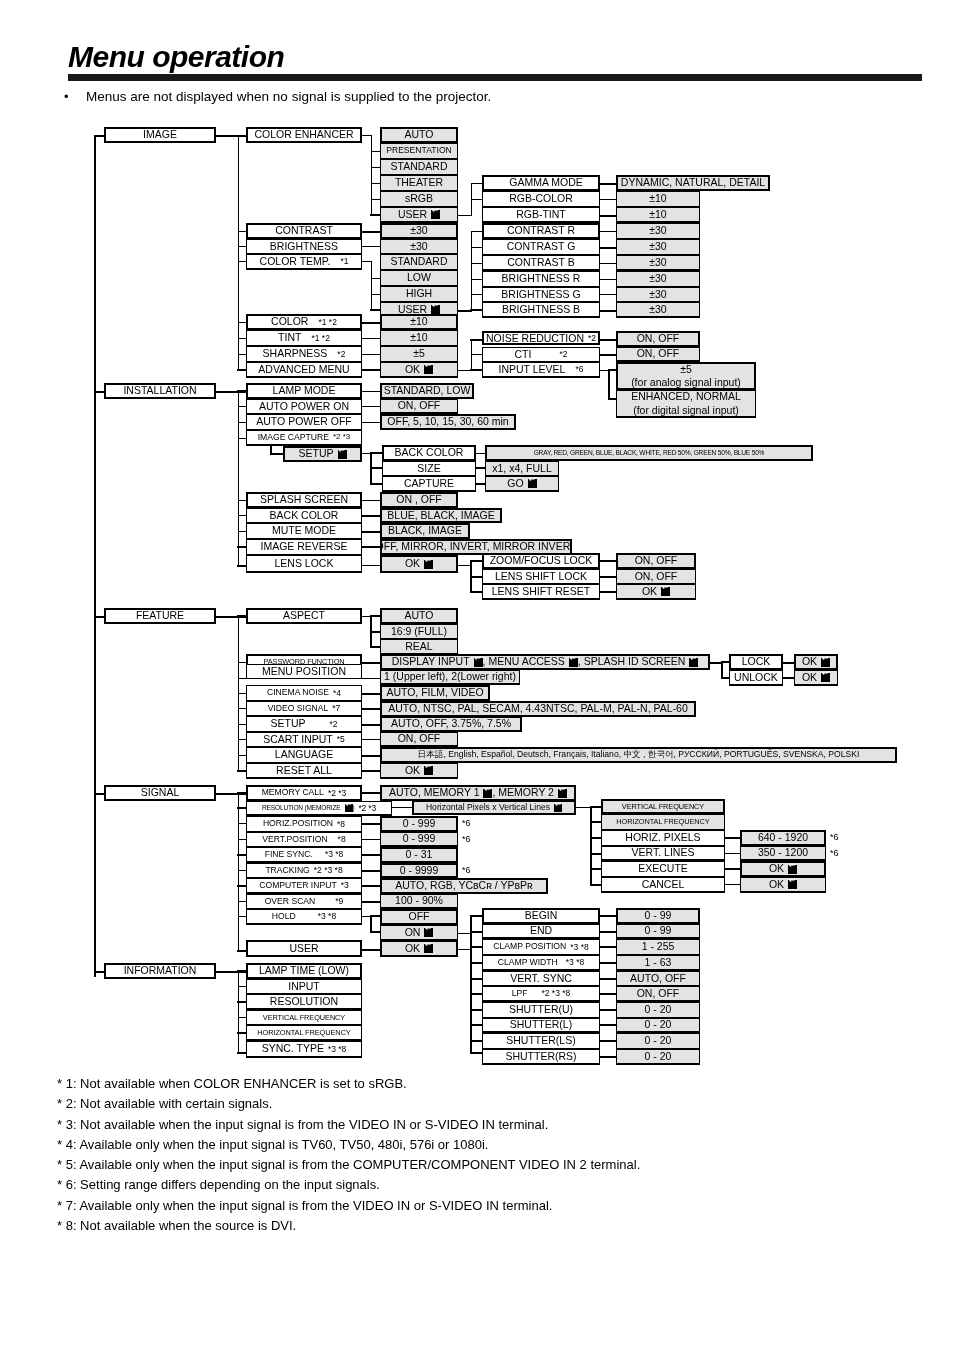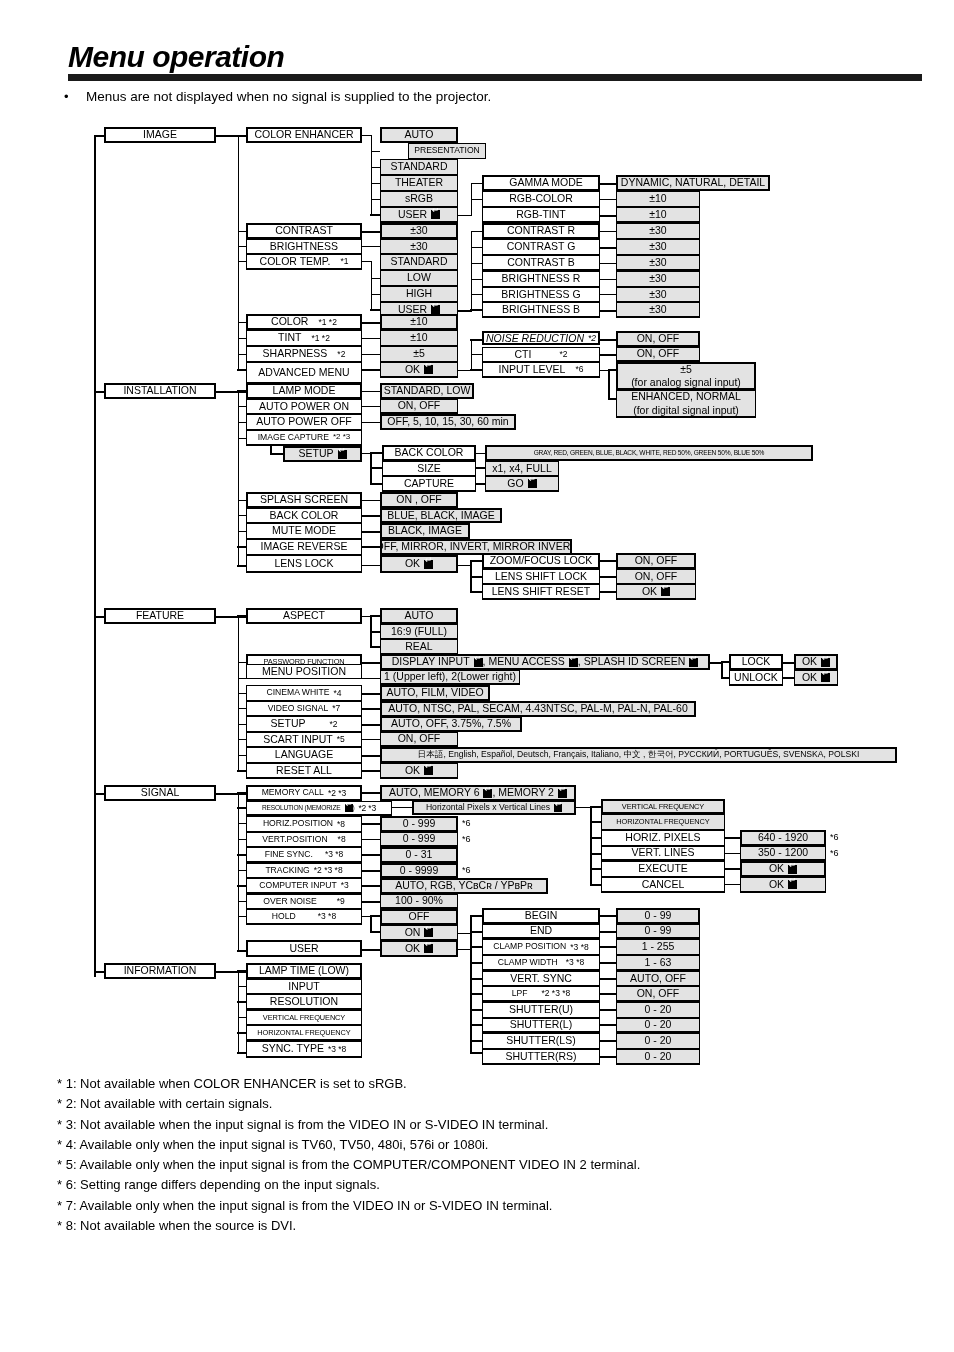--- a/index.html
+++ b/index.html
@@ -123,32 +123,32 @@
     <span class="sup">*1 *2</span>
   </div>
   <div class="bx" style="left:246px; top:330px; width:116px; height:16px;">
     <span>TINT</span>
     <span class="sup">*1 *2</span>
   </div>
   <div class="bx" style="left:246px; top:346px; width:116px; height:16px;">
     <span>SHARPNESS</span>
     <span class="sup">*2</span>
   </div>
-  <div class="bx bb" style="left:246px; top:362px; width:116px; height:22px;">ADVANCED MENU</div>
+  <div class="bx bb" style="left:246px; top:362px; width:116px; height:16px;">ADVANCED MENU</div>
 
   <div class="h" style="left:362px; top:135px; width:10px;"></div>
   <div class="v" style="left:371px; top:135px; height:80px;"></div>
   <div class="h" style="left:371px; top:151px; width:9px;"></div>
   <div class="h" style="left:371px; top:167px; width:9px;"></div>
   <div class="h" style="left:371px; top:183px; width:9px;"></div>
   <div class="h" style="left:371px; top:199px; width:9px;"></div>
   <div class="h2" style="left:370px; top:214px; width:10px;"></div>
 
   <div class="bx shade hd" style="left:380px; top:127px; width:78px; height:16px;">AUTO</div>
-  <div class="bx shade small" style="left:380px; top:143px; width:78px; height:16px;margin-left:28px;">PRESENTATION</div>
+  <div class="bx shade small" style="left:380px; top:143px; width:78px; height:16px;">PRESENTATION</div>
   <div class="bx shade" style="left:380px; top:159px; width:78px; height:16px;">STANDARD</div>
   <div class="bx shade" style="left:380px; top:175px; width:78px; height:16px;">THEATER</div>
   <div class="bx shade" style="left:380px; top:191px; width:78px; height:16px;">sRGB</div>
   <div class="bx shade bb" style="left:380px; top:207px; width:78px; height:16px;">
     <span>USER</span>
     <span class="ent"></span>
   </div>
 
   <div class="bx shade hd" style="left:380px; top:223px; width:78px; height:16px;">±30</div>
   <div class="bx shade" style="left:380px; top:239px; width:78px; height:15px;">±30</div>
@@ -223,21 +223,21 @@
   <div class="bx shade" style="left:616px; top:271px; width:84px; height:16px;">±30</div>
   <div class="bx shade" style="left:616px; top:287px; width:84px; height:15px;">±30</div>
   <div class="bx shade bb" style="left:616px; top:302px; width:84px; height:16px;">±30</div>
 
   <div class="h" style="left:458px; top:370px; width:14px;"></div>
   <div class="v" style="left:471px; top:339px; height:31px;"></div>
   <div class="h2" style="left:470px; top:339px; width:12px;"></div>
   <div class="h" style="left:471px; top:354px; width:11px;"></div>
   <div class="h2" style="left:470px; top:369px; width:12px;"></div>
 
-  <div class="bx hd" style="left:482px; top:331px; width:118px; height:14px;font-style:italic;">
+  <div class="bx hd" style="left:482px; top:331px; width:118px; height:14px;">
     <span>NOISE REDUCTION</span>
     <span class="supn">*2</span>
   </div>
   <div class="bx" style="left:482px; top:347px; width:118px; height:15px;">
     <span>CTI</span>
     <span class="sup" style="margin-left:28px;">*2</span>
   </div>
   <div class="bx bb" style="left:482px; top:362px; width:118px; height:16px;">
     <span>INPUT LEVEL</span>
     <span class="sup">*6</span>
@@ -370,21 +370,21 @@
   <div class="h" style="left:238px; top:708px; width:8px;"></div>
   <div class="h" style="left:238px; top:724px; width:8px;"></div>
   <div class="h" style="left:238px; top:739px; width:8px;"></div>
   <div class="h" style="left:238px; top:755px; width:8px;"></div>
   <div class="h2" style="left:237px; top:770px; width:9px;"></div>
 
   <div class="bx hd" style="left:246px; top:608px; width:116px; height:16px;">ASPECT</div>
   <div class="bx hd xsmall" style="left:246px; top:654px; width:116px; height:16px;">PASSWORD FUNCTION</div>
   <div class="bx" style="left:246px; top:664px; width:116px; height:15px;">MENU POSITION</div>
   <div class="bx small" style="left:246px; top:685px; width:116px; height:16px;">
-    <span>CINEMA WHITE</span>
+    <span>CINEMA NOISE</span>
     <span class="supn">*4</span>
   </div>
   <div class="bx small" style="left:246px; top:701px; width:116px; height:15px;">
     <span>VIDEO SIGNAL</span>
     <span class="supn">*7</span>
   </div>
   <div class="bx" style="left:246px; top:716px; width:116px; height:16px;">
     <span>SETUP</span>
     <span class="sup" style="margin-left:24px;">*2</span>
   </div>
@@ -489,21 +489,21 @@
   </div>
   <div class="bx small" style="left:246px; top:863px; width:116px; height:15px;">
     <span>TRACKING</span>
     <span class="supn">*2 *3 *8</span>
   </div>
   <div class="bx bb small" style="left:246px; top:878px; width:116px; height:16px;">
     <span>COMPUTER INPUT</span>
     <span class="supn">*3</span>
   </div>
   <div class="bx small" style="left:246px; top:894px; width:116px; height:15px;">
-    <span>OVER NOISE</span>
+    <span>OVER SCAN</span>
     <span class="sup" style="margin-left:20px;">*9</span>
   </div>
   <div class="bx bb small" style="left:246px; top:909px; width:116px; height:16px;">
     <span>HOLD</span>
     <span class="sup" style="margin-left:22px;">*3 *8</span>
   </div>
   <div class="bx hd" style="left:246px; top:940px; width:116px; height:17px;">USER</div>
 
   <div class="h2" style="left:362px; top:792px; width:18px;"></div>
   <div class="h" style="left:392px; top:807px; width:20px;"></div>
@@ -513,21 +513,21 @@
   <div class="h2" style="left:362px; top:870px; width:18px;"></div>
   <div class="h2" style="left:362px; top:885px; width:18px;"></div>
   <div class="h2" style="left:362px; top:901px; width:18px;"></div>
   <div class="h" style="left:362px; top:916px; width:10px;"></div>
   <div class="v2" style="left:370px; top:916px; height:16px;"></div>
   <div class="h2" style="left:370px; top:915px; width:10px;"></div>
   <div class="h2" style="left:370px; top:931px; width:10px;"></div>
   <div class="h2" style="left:362px; top:949px; width:18px;"></div>
 
   <div class="bx shade hd" style="left:380px; top:785px; width:196px; height:16px;">
-    <span>AUTO, MEMORY 6</span>
+    <span>AUTO, MEMORY 1</span>
     <span class="ent"></span>
     <span>, MEMORY 2</span>
     <span class="ent"></span>
   </div>
   <div class="bx shade hd small" style="left:412px; top:800px; width:164px; height:15px;">
     <span>Horizontal Pixels x Vertical Lines</span>
     <span class="ent" style="width:8px;height:8px;"></span>
   </div>
   <div class="bx shade hd" style="left:380px; top:816px; width:78px; height:16px;">0 - 999</div>
   <div class="bx shade bb" style="left:380px; top:832px; width:78px; height:15px;">0 - 999</div>

